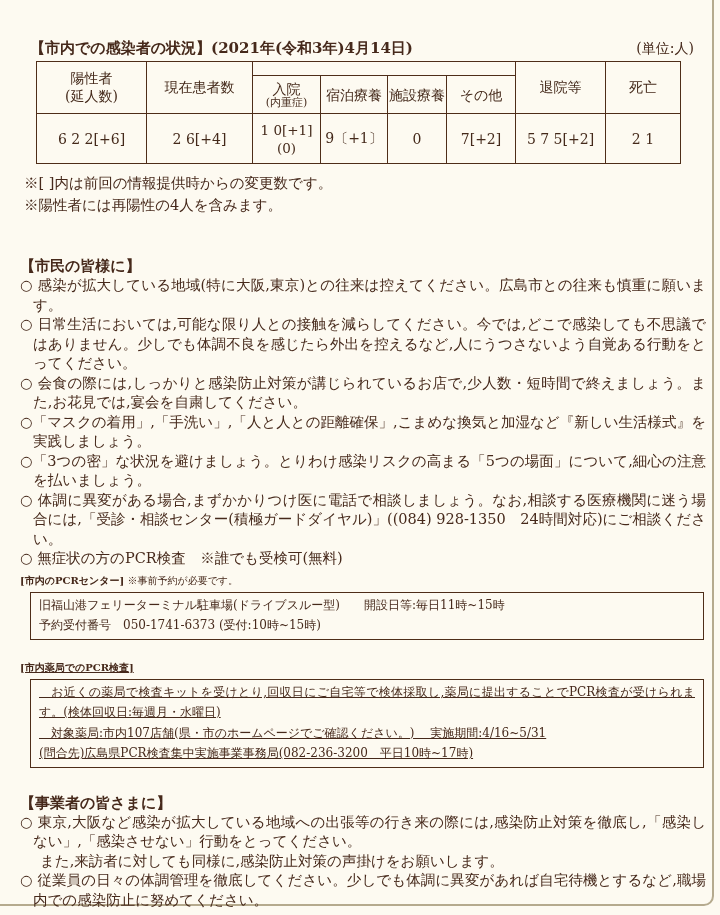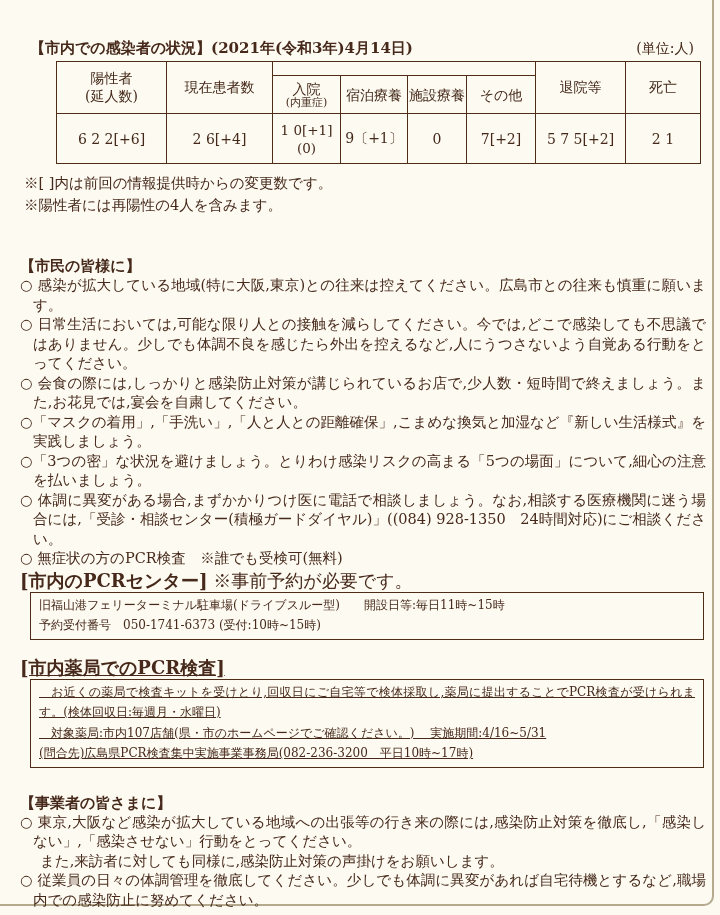--- a/index.html
+++ b/index.html
@@ -16,39 +16,39 @@
   .doc { position:relative; padding-top:38px; }
 
   
   .header-row { display:flex; justify-content:space-between; align-items:flex-end;
     margin:0 26px 3px 30px; font-size:15px; line-height:20px;gap:8px; }
   .doc-title { font-weight:bold; }
   .unit-label { font-size:14px; }
 
   
   table.info-table { border-collapse:collapse; table-layout:fixed;
-    margin-left:56px; width:644px; font-size:14px; color:#44291a;border-radius:17px; }
+    margin-left:36px; width:644px; font-size:14px; color:#44291a;border-radius:17px; }
   table.info-table td { border:1.5px solid #4e2d18; padding:0; text-align:center; vertical-align:middle; }
   tr.r-strip td { height:13px; }
   tr.r-labels td { height:37px; line-height:16px; }
   tr.r-data td { height:49px; font-size:14px; }
   .cell-sub { font-size:11px; line-height:12px; }
   .hosp-val div { line-height:18px; font-size:13.5px; }
 
   
   .notes { margin:8px 0 0 24px; font-size:14.5px; line-height:22px; }
 
   
   .section { margin-left:20px; margin-right:14px; }
   .sec-heading { font-weight:bold; font-size:15px; line-height:20px; margin:0; }
   .bullet { margin:0; padding-left:13px; text-indent:-13px;
     font-size:14.5px; line-height:19.5px; text-align:justify; }
   .plain-line { margin:0; padding-left:20px; font-size:14.5px; line-height:19.5px; }
 
-  .sub-heading { margin:2px 0 1px 0; font-size:18px; line-height:20px; }
+  .sub-heading { margin:2px 0 1px 0; font-size:10px; line-height:20px; }
   .sub-heading .bold { font-weight:bold; }
 
   .info-box { border:1.5px solid #4e2d18; margin-left:10px; margin-right:2px;
     padding:2px 8px 3px 8px; font-size:12px; line-height:20.5px; }
   .info-box p { margin:0; text-align:justify; }
 
   .sect-citizens { margin-top:40px; }
   .sect-pharmacy { margin-top:18px;text-decoration:underline; }
   .sect-business { margin-top:25px; }
 </style>

